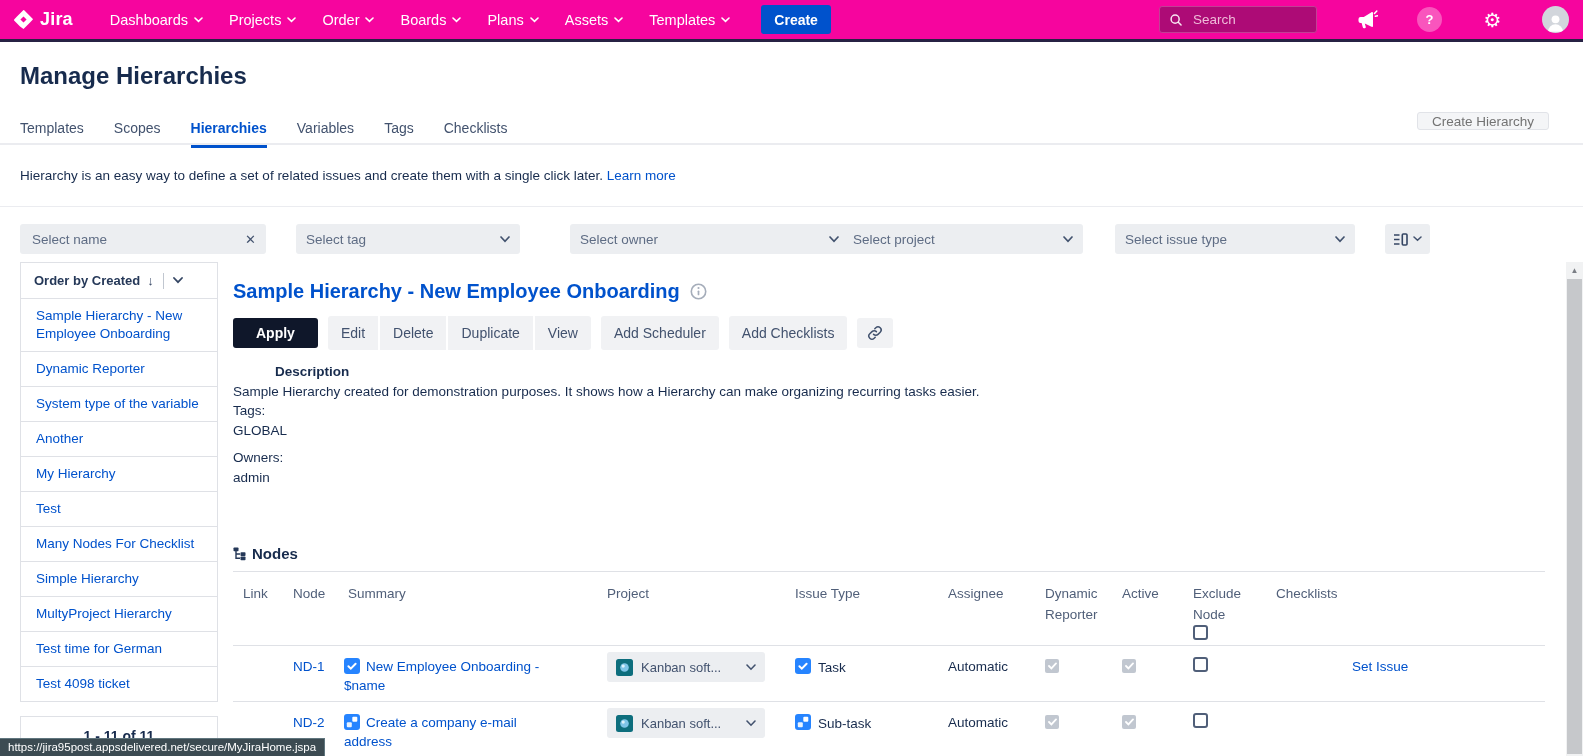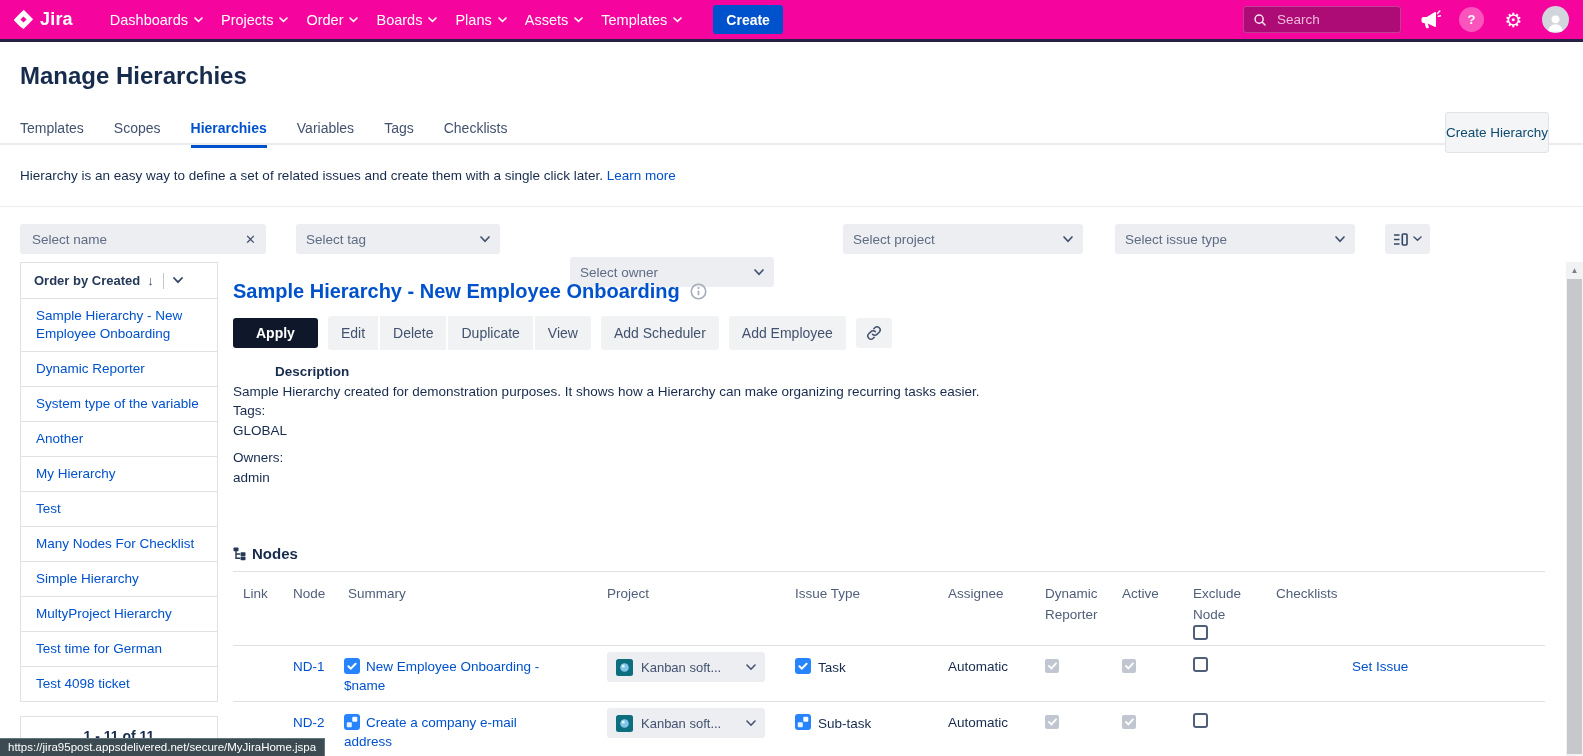--- a/index.html
+++ b/index.html
@@ -6,58 +6,58 @@
   body{width:1583px;height:756px;position:relative;overflow:hidden;background:#fff;
        font-family:"Liberation Sans","DejaVu Sans",sans-serif;color:#172B4D;}
   svg{display:block;}
   a{text-decoration:none;}
 
   
   .navbar{position:absolute;top:0;left:0;right:0;height:42px;background:#F6059E;
           border-bottom:3px solid #272244;display:flex;align-items:center;padding:0 14px;box-sizing:border-box;}
   .logo{display:flex;align-items:center;gap:7px;margin-right:28px;cursor:pointer;}
   .logo-text{color:#fff;font-size:18px;font-weight:bold;letter-spacing:.2px;}
-  .nav-menu{display:flex;align-items:center;}
+  .nav-menu{display:flex;align-items:center;gap:8px;}
   .nav-item{display:flex;align-items:center;gap:6px;color:#fff;font-size:14.5px;padding:6px 9px;cursor:pointer;white-space:nowrap;}
   .create-btn{margin-left:22px;background:#0052CC;color:#fff;font-size:14px;font-weight:bold;
               border:none;border-radius:3px;height:29px;padding:0 13px;cursor:pointer;}
-  .nav-right{margin-left:auto;display:flex;align-items:center;gap:15px;justify-content:flex-end;}
+  .nav-right{margin-left:auto;display:flex;align-items:center;gap:36px;justify-content:flex-end;}
   .search-box{display:flex;align-items:center;gap:8px;width:158px;height:27px;background:#AD0B76;
               border:1px solid #C23F95;border-radius:3px;padding:0 9px;box-sizing:border-box;}
   .search-box input{background:transparent;border:none;outline:none;color:#fff;font-size:13.5px;width:110px;
                     font-family:inherit;}
   .search-box input::placeholder{color:#EFBCD9;}
   .nav-icon{width:27px;height:27px;display:flex;align-items:center;justify-content:center;cursor:pointer;}
   .help-circle{width:25px;height:25px;border-radius:50%;background:rgba(255,255,255,.32);color:#fff;
                font-weight:bold;font-size:13px;display:flex;align-items:center;justify-content:center;}
   .gear-glyph{color:#fff;font-size:20px;line-height:1;}
   .avatar{width:27px;height:27px;border-radius:50%;background:#D2D6DC;display:flex;align-items:flex-end;justify-content:center;overflow:hidden;}
 
   
   .page-title{position:absolute;top:62px;left:20px;font-size:24px;font-weight:bold;color:#172B4D;}
   .tabs{position:absolute;top:120px;left:20px;display:flex;gap:30px;}
   .tab{font-size:14px;color:#42526E;padding-bottom:9px;cursor:pointer;}
   .tab.active{color:#0052CC;border-bottom:3px solid #0052CC;font-weight:bold;}
   .rule-tabs{position:absolute;top:143px;left:0;right:0;border-top:2px solid #EBECF0;}
-  .create-hier-btn{position:absolute;top:112px;right:34px;height:41px;background:#F4F5F7;border:1px solid #E1E3E8;
-                   border-radius:3px;color:#0c4a6e;font-size:13.5px;padding:0 0;cursor:pointer;font-family:inherit;}
+  .create-hier-btn{position:absolute;top:112px;right:34px;height:18px;background:#F4F5F7;border:1px solid #E1E3E8;
+                   border-radius:3px;color:#737373;font-size:13.5px;padding:0 14px;cursor:pointer;font-family:inherit;}
   .intro{position:absolute;top:168px;left:20px;font-size:13.5px;color:#172B4D;}
   .intro a{color:#0052CC;cursor:pointer;}
   .rule-intro{position:absolute;top:206px;left:0;right:0;border-top:1px solid #EBECF0;}
 
   
   .field{position:absolute;top:224px;height:30px;background:#ECEEF1;border-radius:3px;display:flex;
          align-items:center;padding:0 10px;box-sizing:border-box;color:#5E6C84;font-size:13.5px;cursor:pointer;}
   .field input{background:transparent;border:none;outline:none;font-size:13.5px;color:#172B4D;flex:1;font-family:inherit;}
   .field input::placeholder{color:#5E6C84;}
   .field .chev{margin-left:auto;}
   .clear-x{margin-left:auto;color:#42526E;font-size:13px;cursor:pointer;}
   .f-name{left:20px;width:246px;}
-  .f-tag{left:296px;width:204px;text-align:center;}
-  .f-owner{left:570px;width:204px;margin-top:33px;}
+  .f-tag{left:296px;width:224px;text-align:center;}
+  .f-owner{left:570px;width:279px;}
   .f-project{left:843px;width:240px;}
   .f-issuetype{left:1115px;width:240px;}
   .f-view{left:1385px;width:45px;justify-content:center;gap:5px;padding:0 6px;}
 
   
   .content{position:absolute;top:262px;left:0;right:0;bottom:0;overflow:hidden;}
 
   .sidebar{position:absolute;left:20px;top:0;width:198px;box-sizing:border-box;}
   .side-head{border:1px solid #DFE1E6;height:37px;display:flex;align-items:center;gap:7px;padding:0 13px;
              font-size:13px;font-weight:bold;color:#253858;box-sizing:border-box;}
@@ -298,21 +298,21 @@
 
     <div class="btn-row">
       <button class="btn primary">Apply</button>
       <div class="btn-group">
         <button class="btn">Edit</button>
         <button class="btn">Delete</button>
         <button class="btn">Duplicate</button>
         <button class="btn">View</button>
       </div>
       <button class="btn">Add Scheduler</button>
-      <button class="btn">Add Employee</button>
+      <button class="btn">Add Checklists</button>
       <button class="btn icon-btn">
         <svg width="16" height="16" viewBox="0 0 16 16">
             <path d="M6.6 9.4a3.1 3.1 0 0 0 4.4 0l2.2-2.2a3.1 3.1 0 1 0-4.4-4.4l-1 1M9.4 6.6a3.1 3.1 0 0 0-4.4 0L2.8 8.8a3.1 3.1 0 1 0 4.4 4.4l1-1" stroke="#42526E" stroke-width="1.5" fill="none" stroke-linecap="round"></path>
           </svg>
       </button>
     </div>
 
     <div class="desc-block">
       <div class="desc-label">Description</div>
       <div>Sample Hierarchy created for demonstration purposes. It shows how a Hierarchy can make organizing recurring tasks easier.</div>

